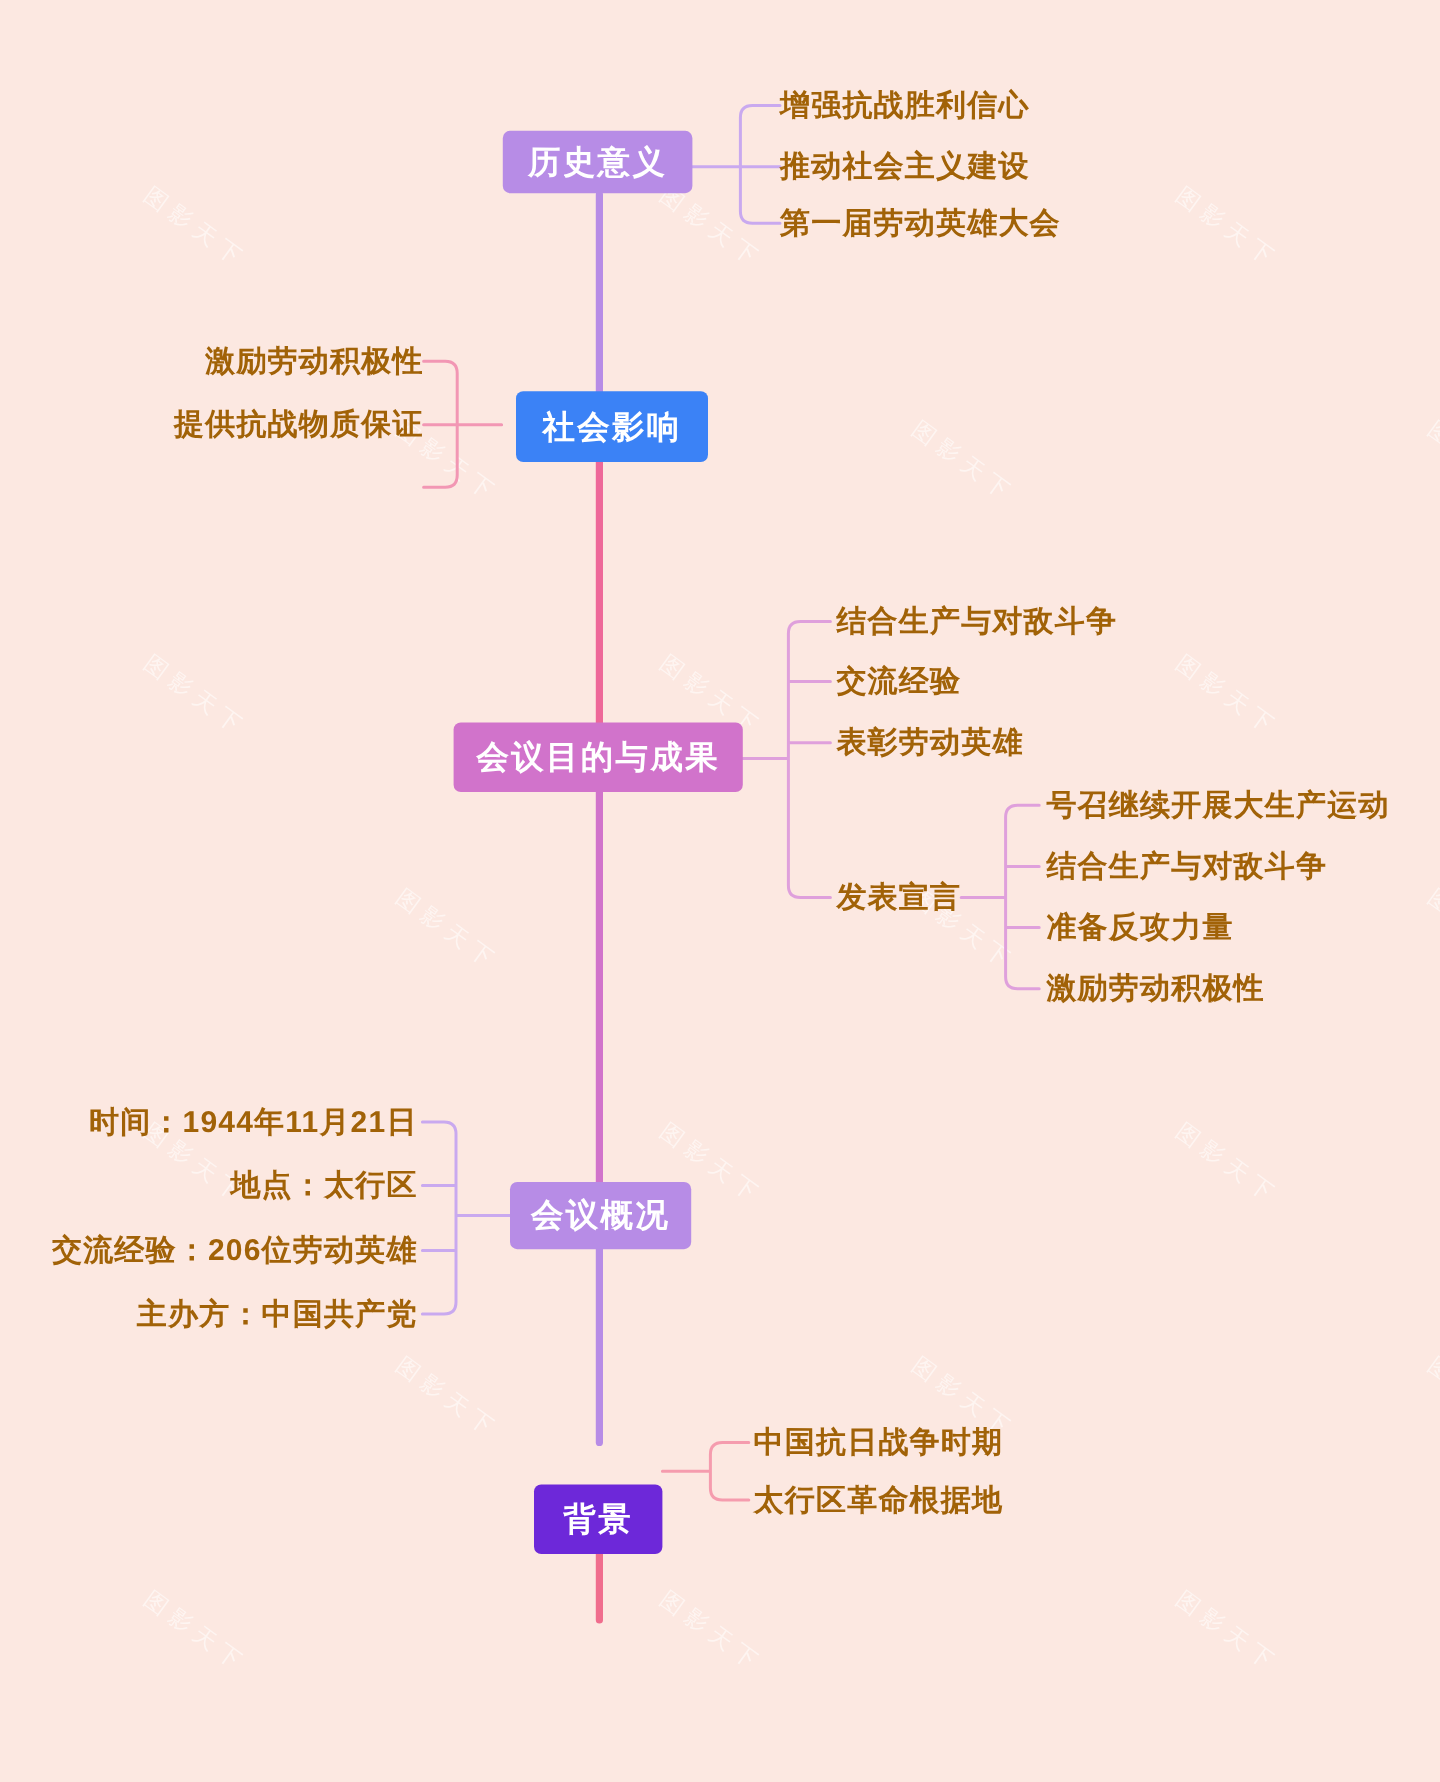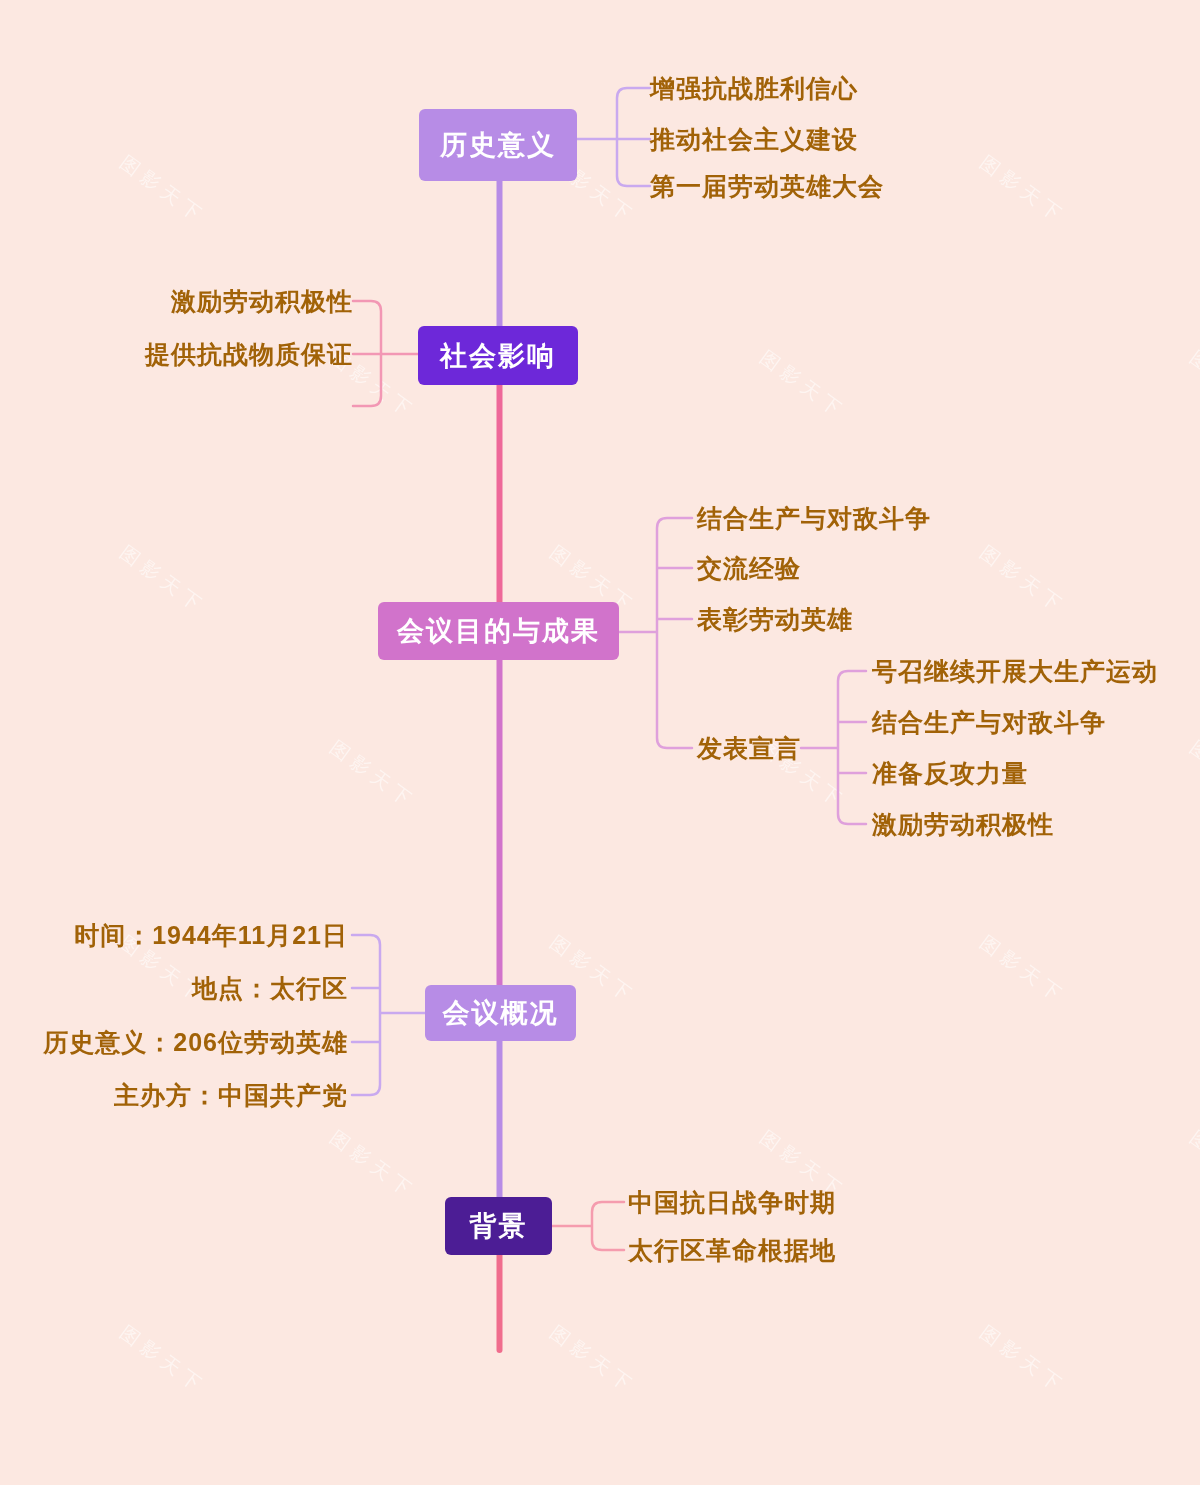--- a/index.html
+++ b/index.html
@@ -33,23 +33,23 @@
     position:absolute;z-index:3;
     display:flex;align-items:center;justify-content:center;
     color:#ffffff;
     font-weight:700;
     font-size:27px;
     letter-spacing:2px;
     border-radius:6px;
     white-space:nowrap;
   }
   .node.purple{background:#b78ce6;}
-  .node.pink{background:#6d28d9;}
+  .node.pink{background:#3b82f6;margin-left:12px;}
   .node.orchid{background:#d173cb;}
-  .node.salmon{background:#4c1d95;}
+  .node.salmon{background:#6d28d9;margin-top:40px;}
   .node.root{
     background:#ef6a82;
     border-radius:16px;
     font-size:30px;
     letter-spacing:2px;
   }
   .leaf{
     position:absolute;z-index:3;
     height:36px;line-height:36px;
     font-size:25px;
@@ -103,21 +103,21 @@
 
     <path class="bracket" stroke="#dfa0dc" d="M619 632 H657 M692 518 H667 Q657 518 657 528 L657 738 Q657 748 667 748 H692 M657 568 H692 M657 619 H692"></path>
 
     <path class="bracket" stroke="#dfa0dc" d="M801 748 H838 M866 671 H848 Q838 671 838 681 L838 814 Q838 824 848 824 H866 M838 722 H866 M838 773 H866"></path>
 
     <path class="bracket" stroke="#c9a9ef" d="M425 1013 H380 M352 935 H370 Q380 935 380 945 L380 1085 Q380 1095 370 1095 H352 M380 988 H352 M380 1042 H352"></path>
 
     <path class="bracket" stroke="#f59cae" d="M552 1226 H592 M624 1202 H602 Q592 1202 592 1212 L592 1240 Q592 1250 602 1250 H624"></path>
   </svg>
 
-  <div class="node purple" style="left:419px;top:109px;width:158px;height:72px">历史意义</div>
+  <div class="node purple" style="left:419px;top:109px;width:158px;height:52px">历史意义</div>
 
   <div class="node pink" style="left:418px;top:326px;width:160px;height:59px">社会影响</div>
 
   <div class="node orchid" style="left:378px;top:602px;width:241px;height:58px">会议目的与成果</div>
 
   <div class="node purple" style="left:425px;top:985px;width:151px;height:56px">会议概况</div>
 
   <div class="node salmon" style="left:445px;top:1197px;width:107px;height:58px">背景</div>
 
 
@@ -133,19 +133,19 @@
   <div class="leaf" style="left:697px;top:601px">表彰劳动英雄</div>
 
   <div class="leaf" style="left:697px;top:730px">发表宣言</div>
   <div class="leaf" style="left:872px;top:653px">号召继续开展大生产运动</div>
   <div class="leaf" style="left:872px;top:704px">结合生产与对敌斗争</div>
   <div class="leaf" style="left:872px;top:755px">准备反攻力量</div>
   <div class="leaf" style="left:872px;top:806px">激励劳动积极性</div>
 
   <div class="leaf r" style="right:852px;top:917px">时间：1944年11月21日</div>
   <div class="leaf r" style="right:852px;top:970px">地点：太行区</div>
-  <div class="leaf r" style="right:852px;top:1024px">历史意义：206位劳动英雄</div>
+  <div class="leaf r" style="right:852px;top:1024px">交流经验：206位劳动英雄</div>
   <div class="leaf r" style="right:852px;top:1077px">主办方：中国共产党</div>
 
   <div class="leaf" style="left:628px;top:1184px">中国抗日战争时期</div>
   <div class="leaf" style="left:628px;top:1232px">太行区革命根据地</div>
 
 </div>
 
 </body></html>

